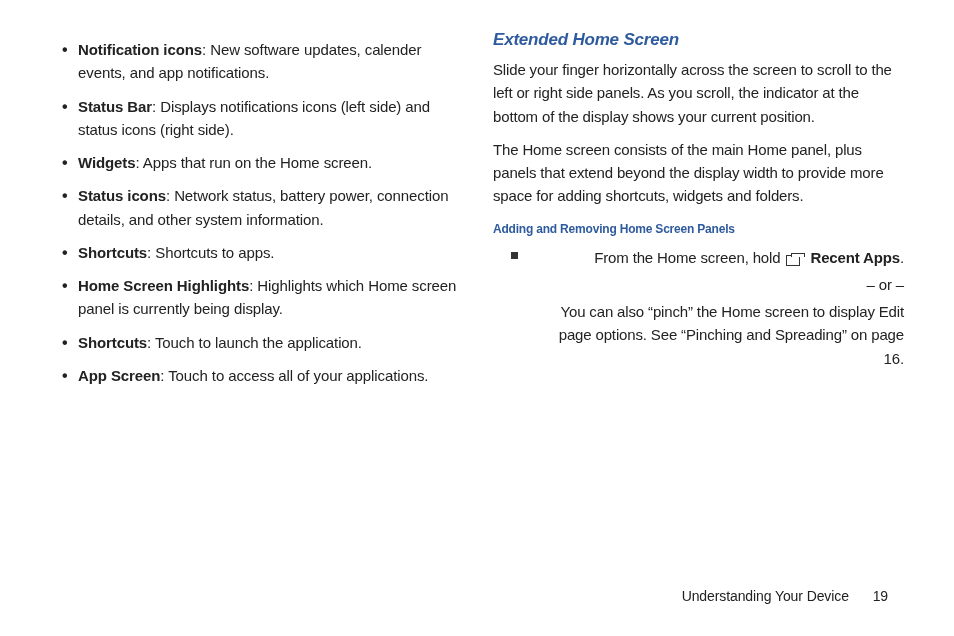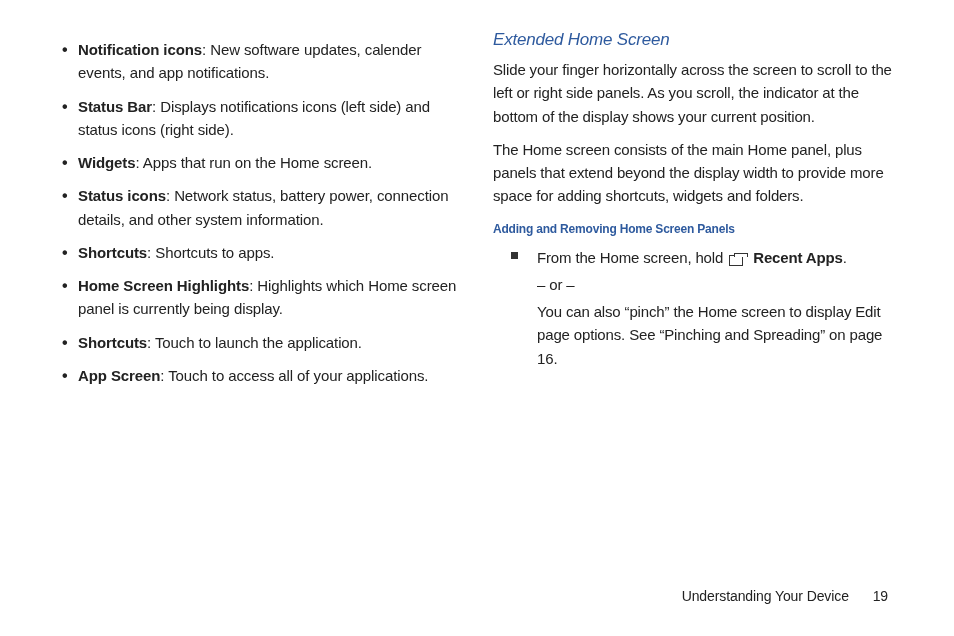--- a/index.html
+++ b/index.html
@@ -47,21 +47,21 @@
       font-weight: bold;
     }
     .term {
       font-weight: bold;
       font-stretch: condensed;
     }
     .li-text {
       font-stretch: condensed;
     }
     .section-heading-italic {
-      font-weight: normal;
+      font-weight: bold;
       font-style: italic;
       color: #2e5a9e;
       font-size: 17px;
       margin-bottom: 8px;
       letter-spacing: -0.2px;
     }
     .section-heading-blue {
       font-weight: bold;
       color: #2e5a9e;
       font-size: 12px;
@@ -72,20 +72,21 @@
     .para {
       font-size: 15px;
       line-height: 1.55;
       margin-bottom: 10px;
       letter-spacing: -0.15px;
       font-stretch: condensed;
     }
     .square-list {
       list-style: none;
       padding-left: 18px;
+      text-align: right;
     }
     .square-list .square-item {
       position: relative;
       padding-left: 26px;
       font-size: 15px;
       line-height: 1.55;
       letter-spacing: -0.15px;
       font-stretch: condensed;
     }
     .square-list .square-item::before {

